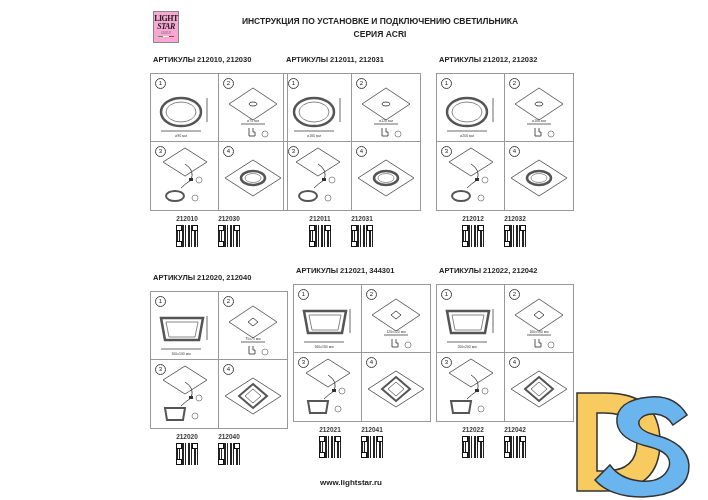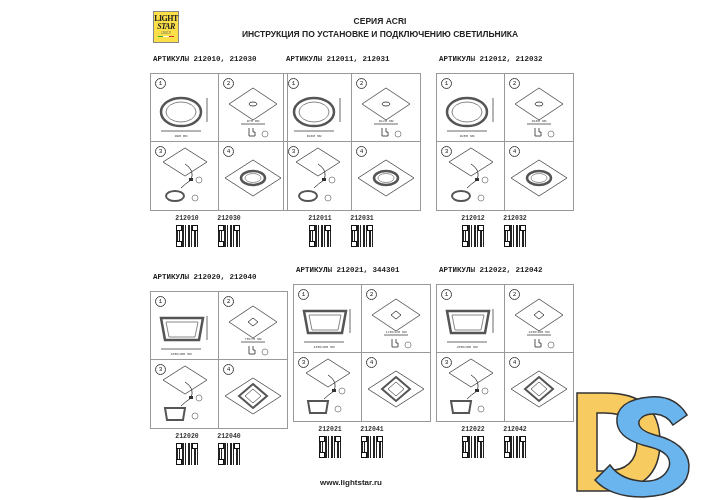--- a/index.html
+++ b/index.html
@@ -1,23 +1,23 @@
 <!DOCTYPE html>
 <html><head>
 <meta charset="utf-8">
 <style>
   html,body{margin:0;padding:0;background:#fff;}
   body{width:708px;height:500px;position:relative;overflow:hidden;font-family:"Liberation Sans",sans-serif;color:#222;}
-  .logo{position:absolute;left:153px;top:11px;width:26px;height:32px;border:1px solid #888;background:#fde047;box-sizing:border-box;text-align:center;font-family:"Liberation Serif",serif;}
+  .logo{position:absolute;left:153px;top:11px;width:26px;height:32px;border:1px solid #888;background:#f9a8d4;box-sizing:border-box;text-align:center;font-family:"Liberation Serif",serif;}
   .logo .l1{font-size:8px;font-weight:bold;line-height:8px;margin-top:3px;letter-spacing:-0.5px;}
   .logo .l2{font-size:8px;font-weight:bold;line-height:8px;letter-spacing:-0.5px;font-style:italic;}
   .logo .l3{font-size:3px;line-height:4px;color:#666;}
   .logo .flag{height:1px;margin:1px 4px 0;background:linear-gradient(90deg,#3a3 0 33%,#fff 33% 66%,#c33 66%);}
   .title{position:absolute;left:190px;top:15px;width:380px;text-align:center;font-weight:bold;font-size:8.5px;line-height:13px;color:#222;}
-  .block{position:absolute;width:140px;height:210px;font-family:Liberation Mono, monospace;}
+  .block{position:absolute;width:140px;height:210px;}
   .block .hdr{font-weight:bold;font-size:7.5px;color:#222;white-space:nowrap;margin-left:3px;}
   .grid{position:absolute;top:18px;left:0;width:138px;height:138px;border:1px solid #999;box-sizing:border-box;}
   .cell{position:absolute;width:68px;height:68px;box-sizing:border-box;}
   .cell.c1{left:0;top:0;border-right:1px solid #999;border-bottom:1px solid #999;}
   .cell.c2{left:68px;top:0;border-bottom:1px solid #999;}
   .cell.c3{left:0;top:68px;border-right:1px solid #999;}
   .cell.c4{left:68px;top:68px;}
   .num{position:absolute;left:4px;top:4px;width:9px;height:9px;border:1px solid #444;border-radius:50%;font-size:6px;line-height:9px;text-align:center;}
   .cell svg{position:absolute;left:0;top:0;}
   .codes{position:absolute;top:160px;left:0;width:138px;}
@@ -37,22 +37,22 @@
 <body>
 
 <div class="logo">
   <div class="l1">LIGHT</div>
   <div class="l2">STAR</div>
   <div class="l3">GROUP</div>
   <div class="flag"></div>
 </div>
 
 <div class="title">
+  <div>ИНСТРУКЦИЯ ПО УСТАНОВКЕ И ПОДКЛЮЧЕНИЮ СВЕТИЛЬНИКА</div>
   <div>СЕРИЯ ACRI</div>
-  <div>ИНСТРУКЦИЯ ПО УСТАНОВКЕ И ПОДКЛЮЧЕНИЮ СВЕТИЛЬНИКА</div>
 </div>
 
 <div id="blocks">
     <div class="block" style="left: 150px; top: 55px;">
     <div class="hdr">АРТИКУЛЫ 212010, 212030</div>
     <div class="grid">
       <div class="cell c1">
         <div class="num">1</div>
         <svg width="68" height="68">
           <ellipse cx="30" cy="38" rx="20" ry="14" fill="none" stroke="#555" stroke-width="2.5"></ellipse>

